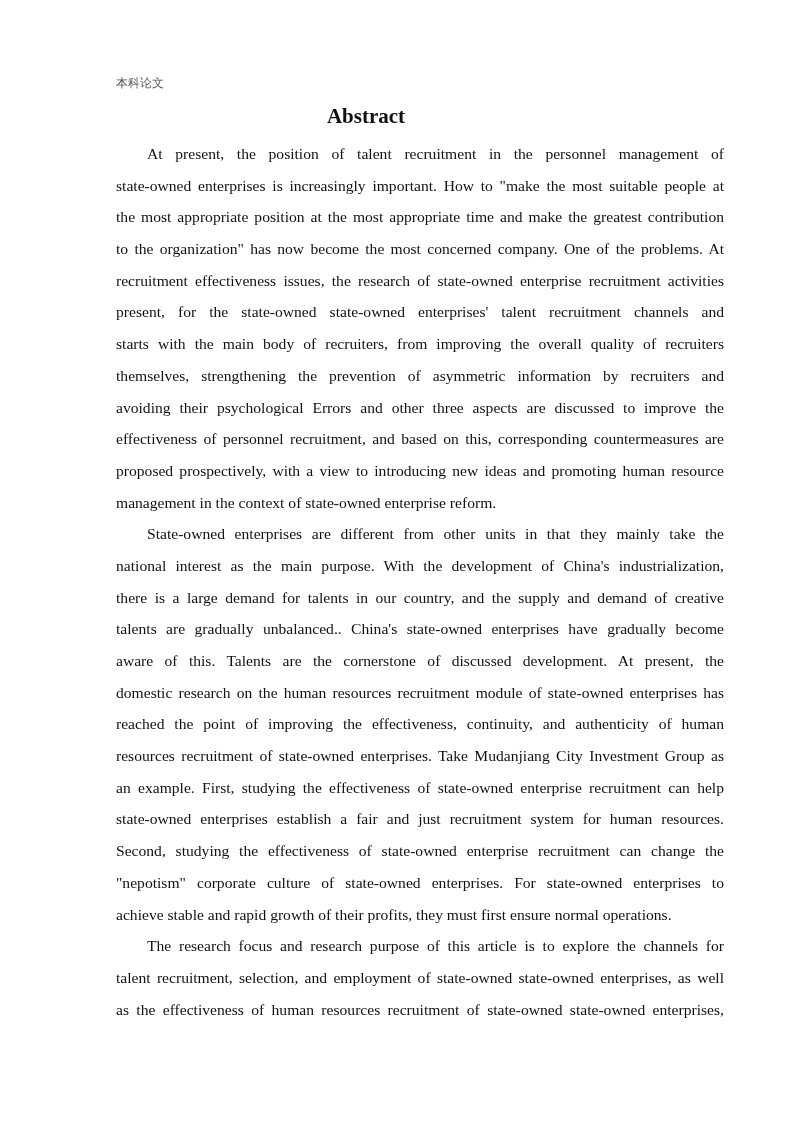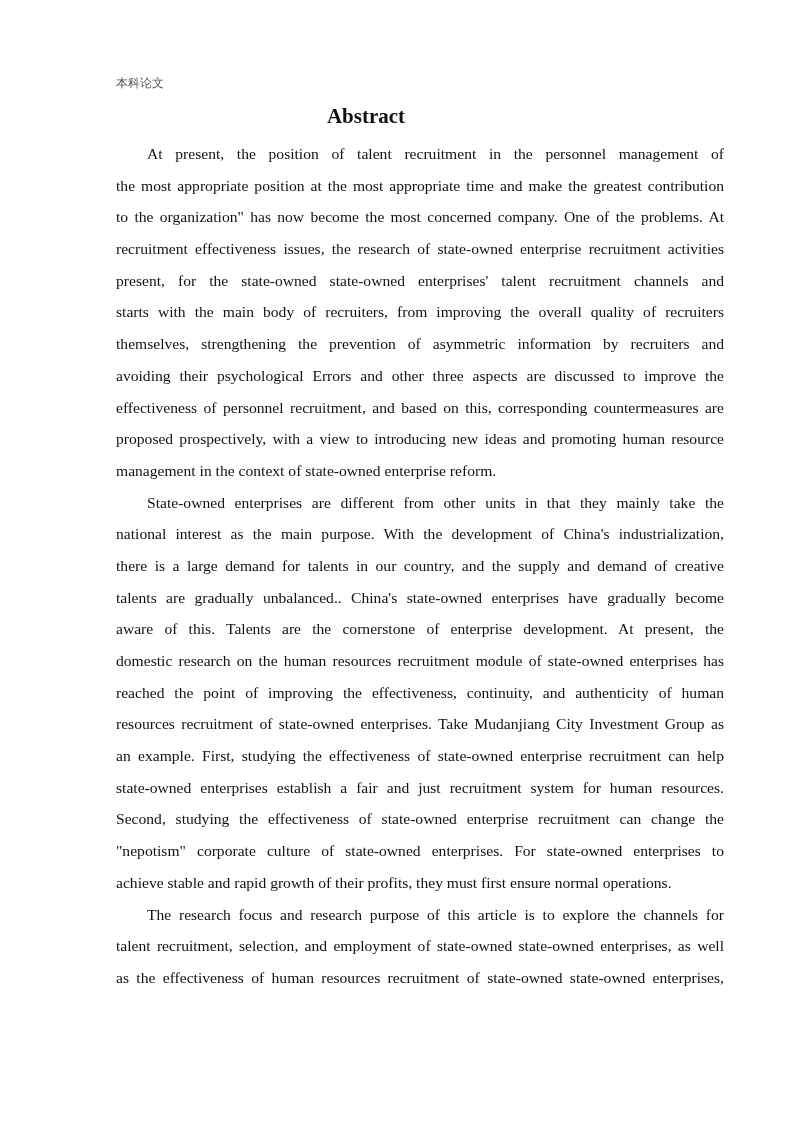--- a/index.html
+++ b/index.html
@@ -17,37 +17,38 @@
 </style>
 </head>
 <body>
 
 <div class="header">本科论文</div>
 <div class="title">Abstract</div>
 
 <div class="body" id="body">
     <div>
       <div class="line indent">At present, the position of talent recruitment in the personnel management of</div>
+      <div class="line">state-owned enterprises is increasingly important. How to "make the most suitable people at</div>
       <div class="line">the most appropriate position at the most appropriate time and make the greatest contribution</div>
       <div class="line">to the organization" has now become the most concerned company. One of the problems. At</div>
       <div class="line">recruitment effectiveness issues, the research of state-owned enterprise recruitment activities</div>
       <div class="line">present, for the state-owned state-owned enterprises' talent recruitment channels and</div>
       <div class="line">starts with the main body of recruiters, from improving the overall quality of recruiters</div>
       <div class="line">themselves, strengthening the prevention of asymmetric information by recruiters and</div>
       <div class="line">avoiding their psychological Errors and other three aspects are discussed to improve the</div>
       <div class="line">effectiveness of personnel recruitment, and based on this, corresponding countermeasures are</div>
       <div class="line">proposed prospectively, with a view to introducing new ideas and promoting human resource</div>
       <div class="line last">management in the context of state-owned enterprise reform.</div>
     </div>
     <div>
       <div class="line indent">State-owned enterprises are different from other units in that they mainly take the</div>
       <div class="line">national interest as the main purpose. With the development of China's industrialization,</div>
       <div class="line">there is a large demand for talents in our country, and the supply and demand of creative</div>
       <div class="line">talents are gradually unbalanced.. China's state-owned enterprises have gradually become</div>
-      <div class="line">aware of this. Talents are the cornerstone of enterprise development.    At present, the</div>
+      <div class="line">aware of this. Talents are the cornerstone of discussed development.    At present, the</div>
       <div class="line">domestic research on the human resources recruitment module of state-owned enterprises has</div>
       <div class="line">reached the point of improving the effectiveness, continuity, and authenticity of human</div>
       <div class="line">resources recruitment of state-owned enterprises. Take Mudanjiang City Investment Group as</div>
       <div class="line">an example. First, studying the effectiveness of state-owned enterprise recruitment can help</div>
       <div class="line">state-owned enterprises establish a fair and just recruitment system for human resources.</div>
       <div class="line">Second, studying the effectiveness of state-owned enterprise recruitment can change the</div>
       <div class="line">"nepotism" corporate culture of state-owned enterprises. For state-owned enterprises to</div>
       <div class="line last">achieve stable and rapid growth of their profits, they must first ensure normal operations.</div>
     </div>
     <div>

